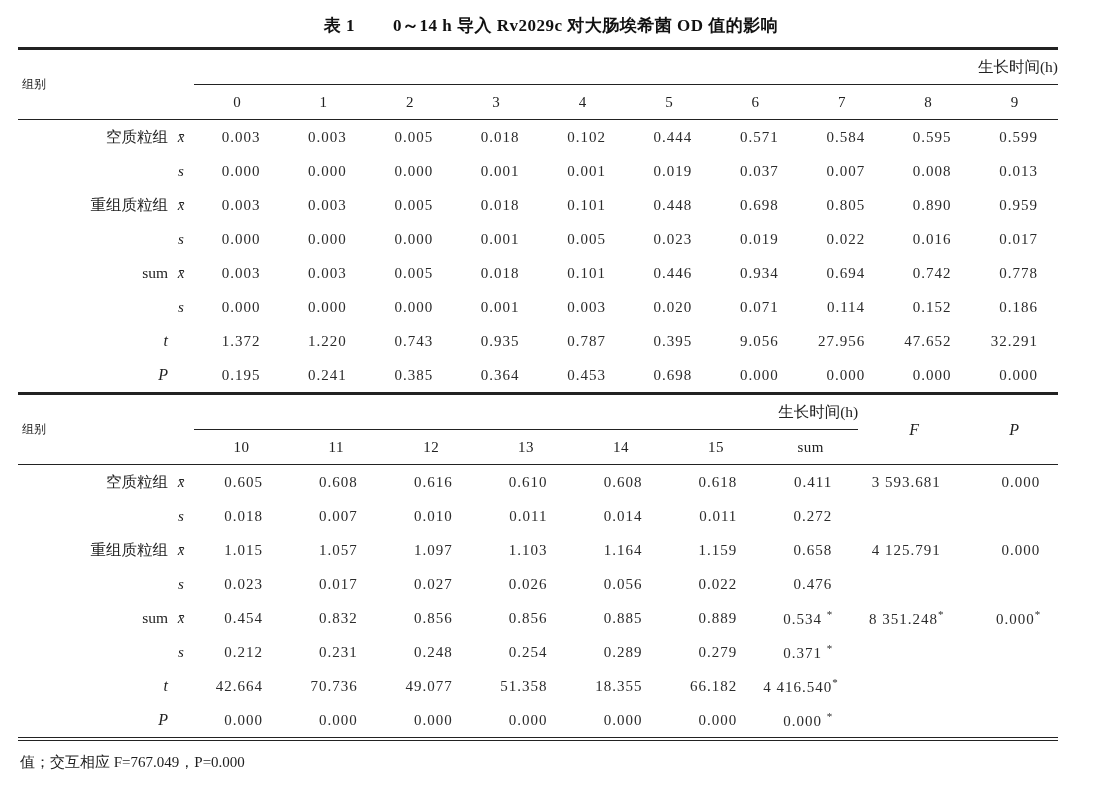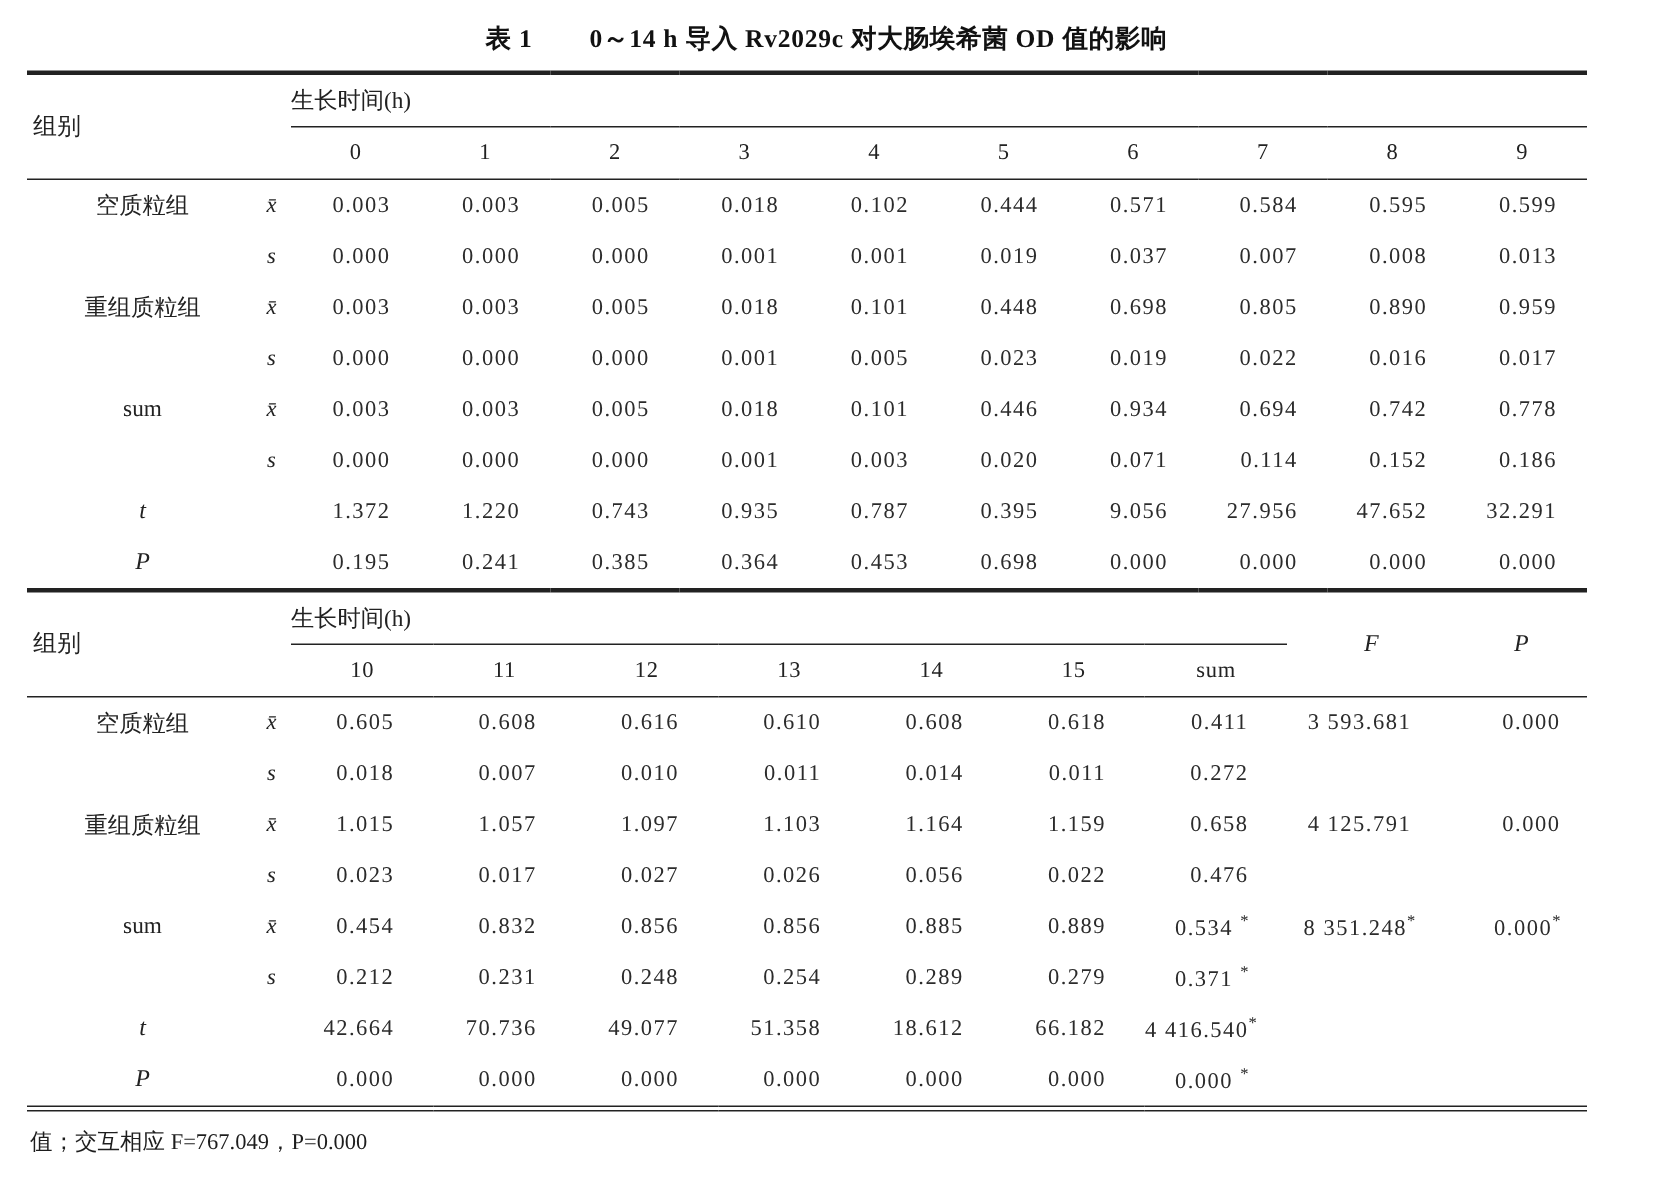--- a/index.html
+++ b/index.html
@@ -32,41 +32,41 @@
     font-weight:normal;
     font-size:15px;
     vertical-align:middle;
     height:34px;
     overflow:visible;
     white-space:nowrap;
   }
   .group-hd{
     text-align:left;
     padding-left:4px;
-    font-size:16px;
+    font-size:12px;
     border-bottom:1.5px solid #222;
   }
   .span-hd{
-    text-align:left;
+    text-align:right;
     font-size:15.5px;
     border-bottom:1.5px solid #222;
   }
   .time-hd{
     text-align:center;
     letter-spacing:0.5px;
     border-bottom:1.5px solid #222;
   }
   .fp-hd{
     text-align:center;
     font-style:italic;
     font-size:16px;
     border-bottom:1.5px solid #222;
   }
   .lbl{
-    text-align:center;
+    text-align:right;
     padding-left:4px;
     font-size:15.5px;
   }
   .lbl.it{font-style:italic;font-size:16px;}
   .stat{
     text-align:center;
     font-style:italic;
     font-size:15px;
   }
   .num{
@@ -358,21 +358,21 @@
             <td class="num fnum"></td>
             <td class="num pnum"></td>
           </tr>
           <tr>
             <td class="lbl it">t</td>
             <td class="stat"></td>
             <td class="num">42.664</td>
             <td class="num">70.736</td>
             <td class="num">49.077</td>
             <td class="num">51.358</td>
-            <td class="num">18.612</td>
+            <td class="num">18.355</td>
             <td class="num">66.182</td>
             <td class="num">4 416.540<sup class="star">*</sup></td>
             <td class="num fnum"></td>
             <td class="num pnum"></td>
           </tr>
           <tr>
             <td class="lbl it">P</td>
             <td class="stat"></td>
             <td class="num">0.000</td>
             <td class="num">0.000</td>

